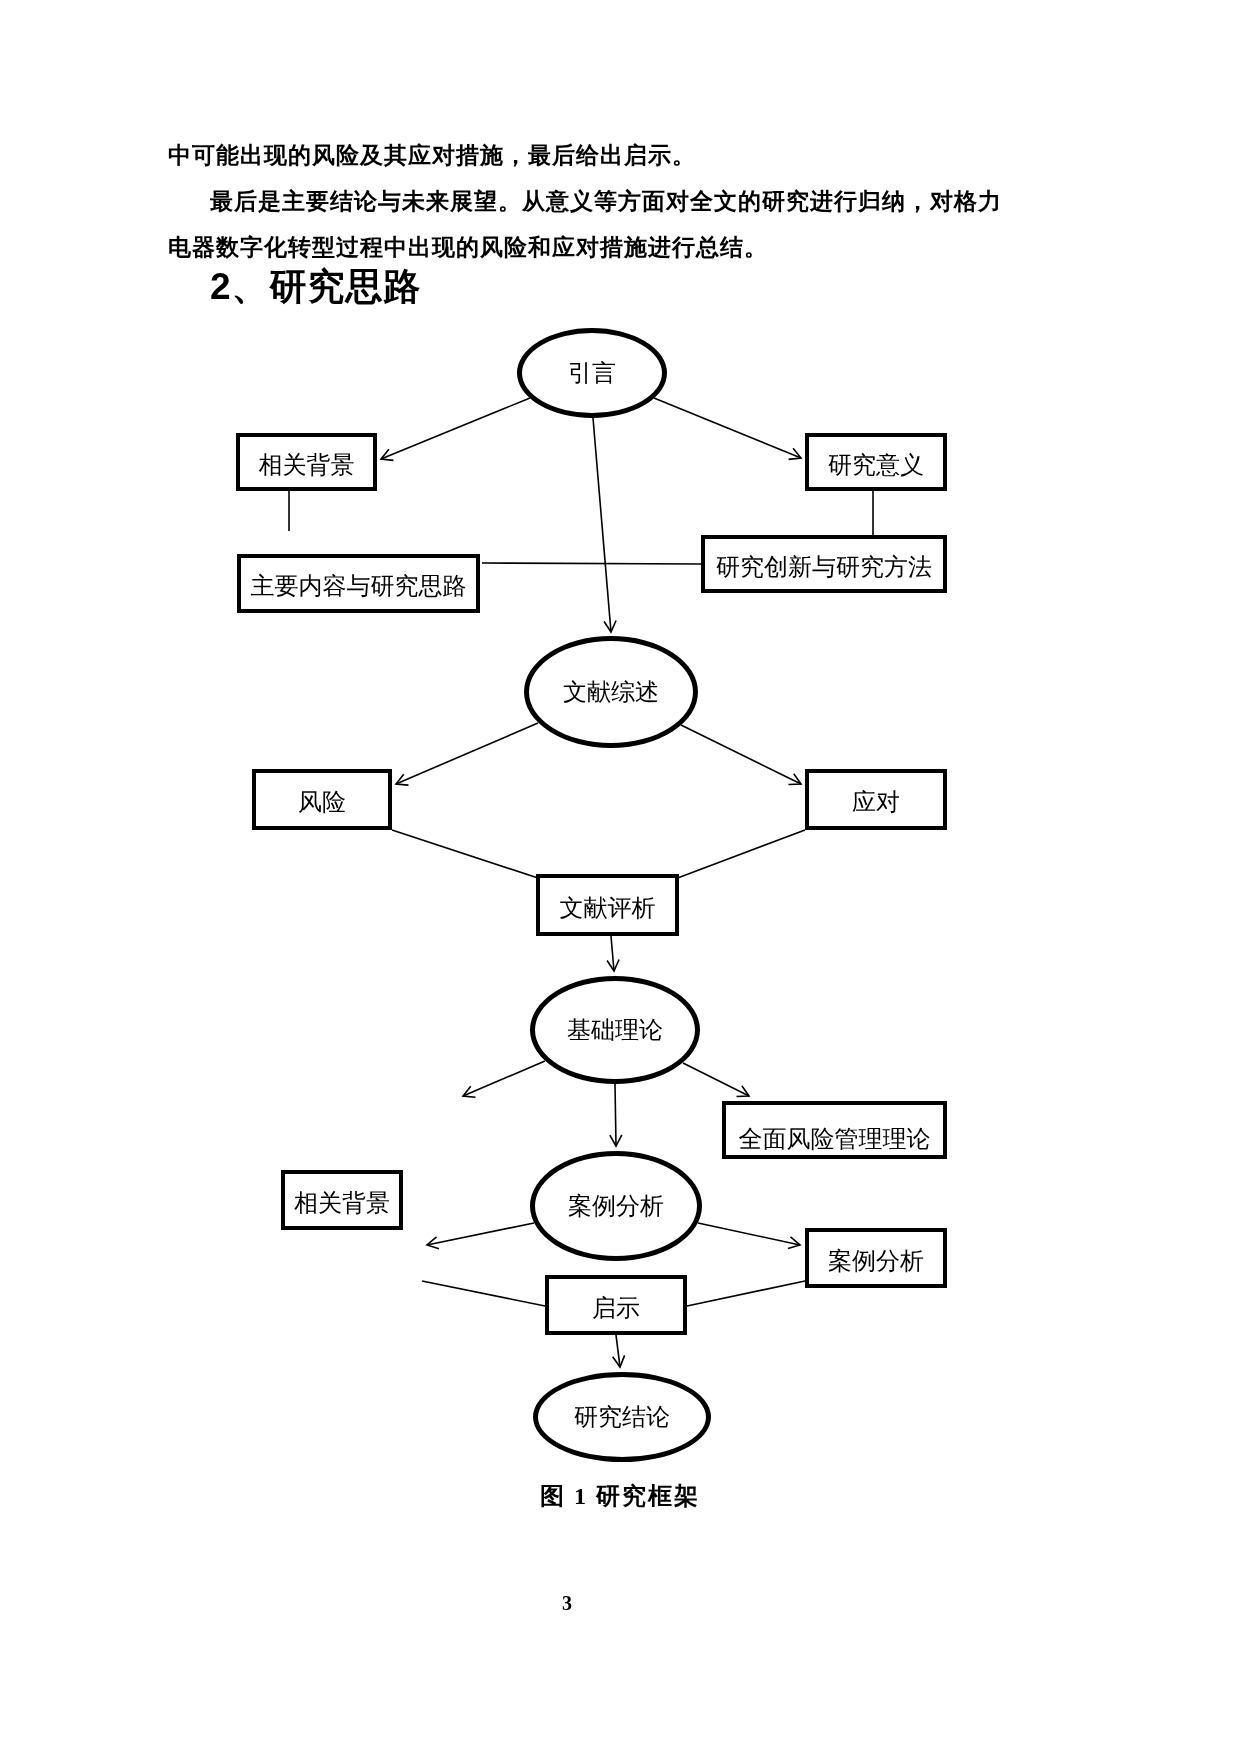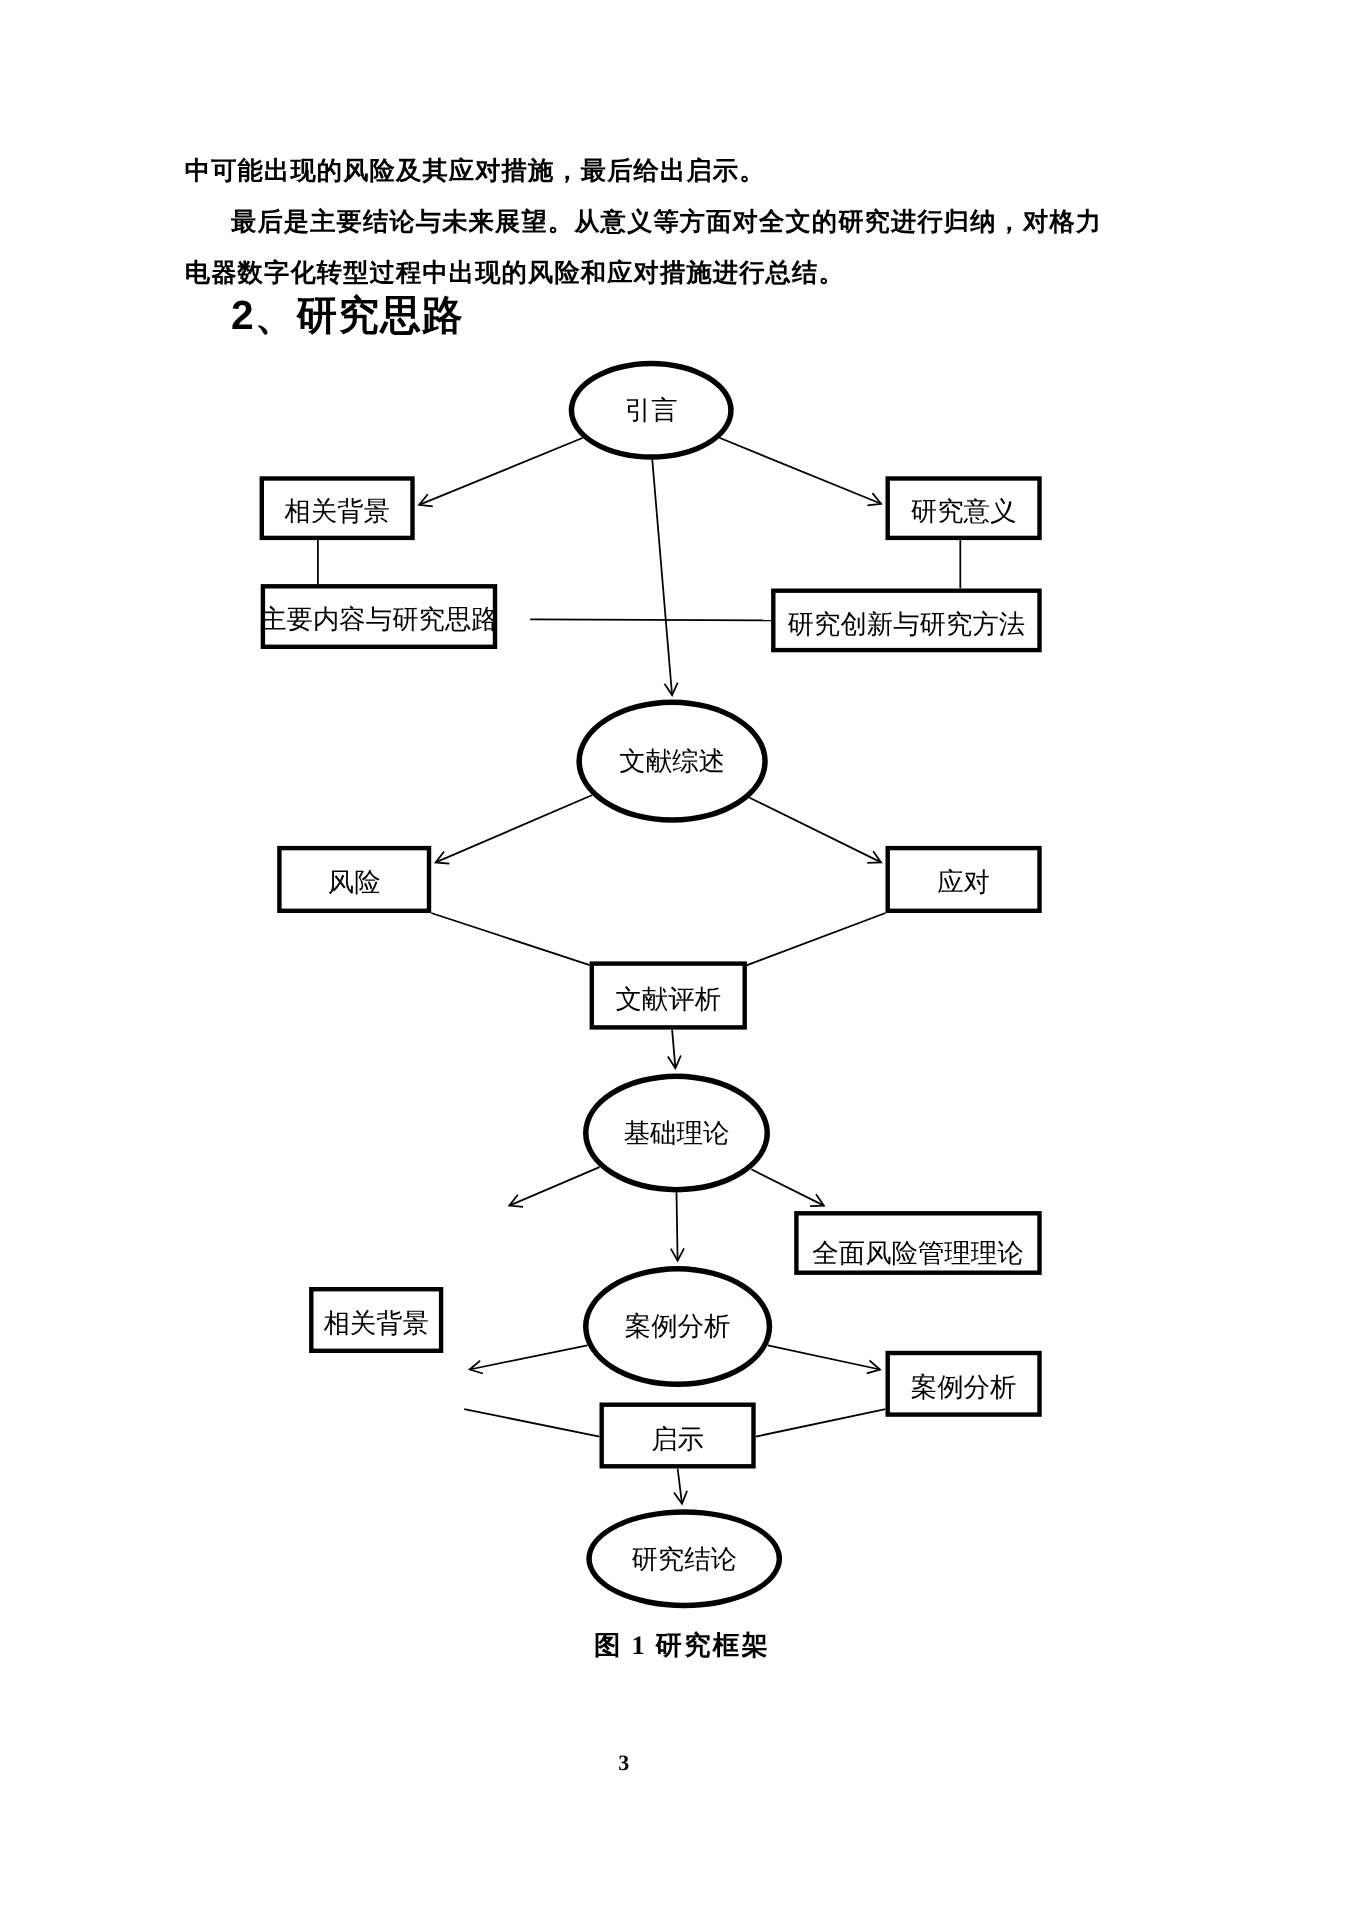--- a/index.html
+++ b/index.html
@@ -105,21 +105,21 @@
   <div id="node-layer">
       <div class="node ellipse" style="left: 517px; top: 328px; width: 150px; height: 90px;">
         <span>引言</span>
       </div>
       <div class="node rect" style="left: 236px; top: 433px; width: 141px; height: 58px;">
         <span>相关背景</span>
       </div>
       <div class="node rect" style="left: 805px; top: 433px; width: 142px; height: 58px; justify-content: center;">
         <span>研究意义</span>
       </div>
-      <div class="node rect" style="left: 237px; top: 531px; width: 215px; height: 59px;">
+      <div class="node rect" style="left: 237px; top: 554px; width: 243px; height: 59px;">
         <span>主要内容与研究思路</span>
       </div>
       <div class="node rect" style="left: 701px; top: 535px; width: 246px; height: 58px;">
         <span>研究创新与研究方法</span>
       </div>
       <div class="node ellipse" style="left: 524px; top: 636px; width: 174px; height: 112px; text-align: center;">
         <span>文献综述</span>
       </div>
       <div class="node rect" style="left: 252px; top: 769px; width: 140px; height: 61px;">
         <span>风险</span>

